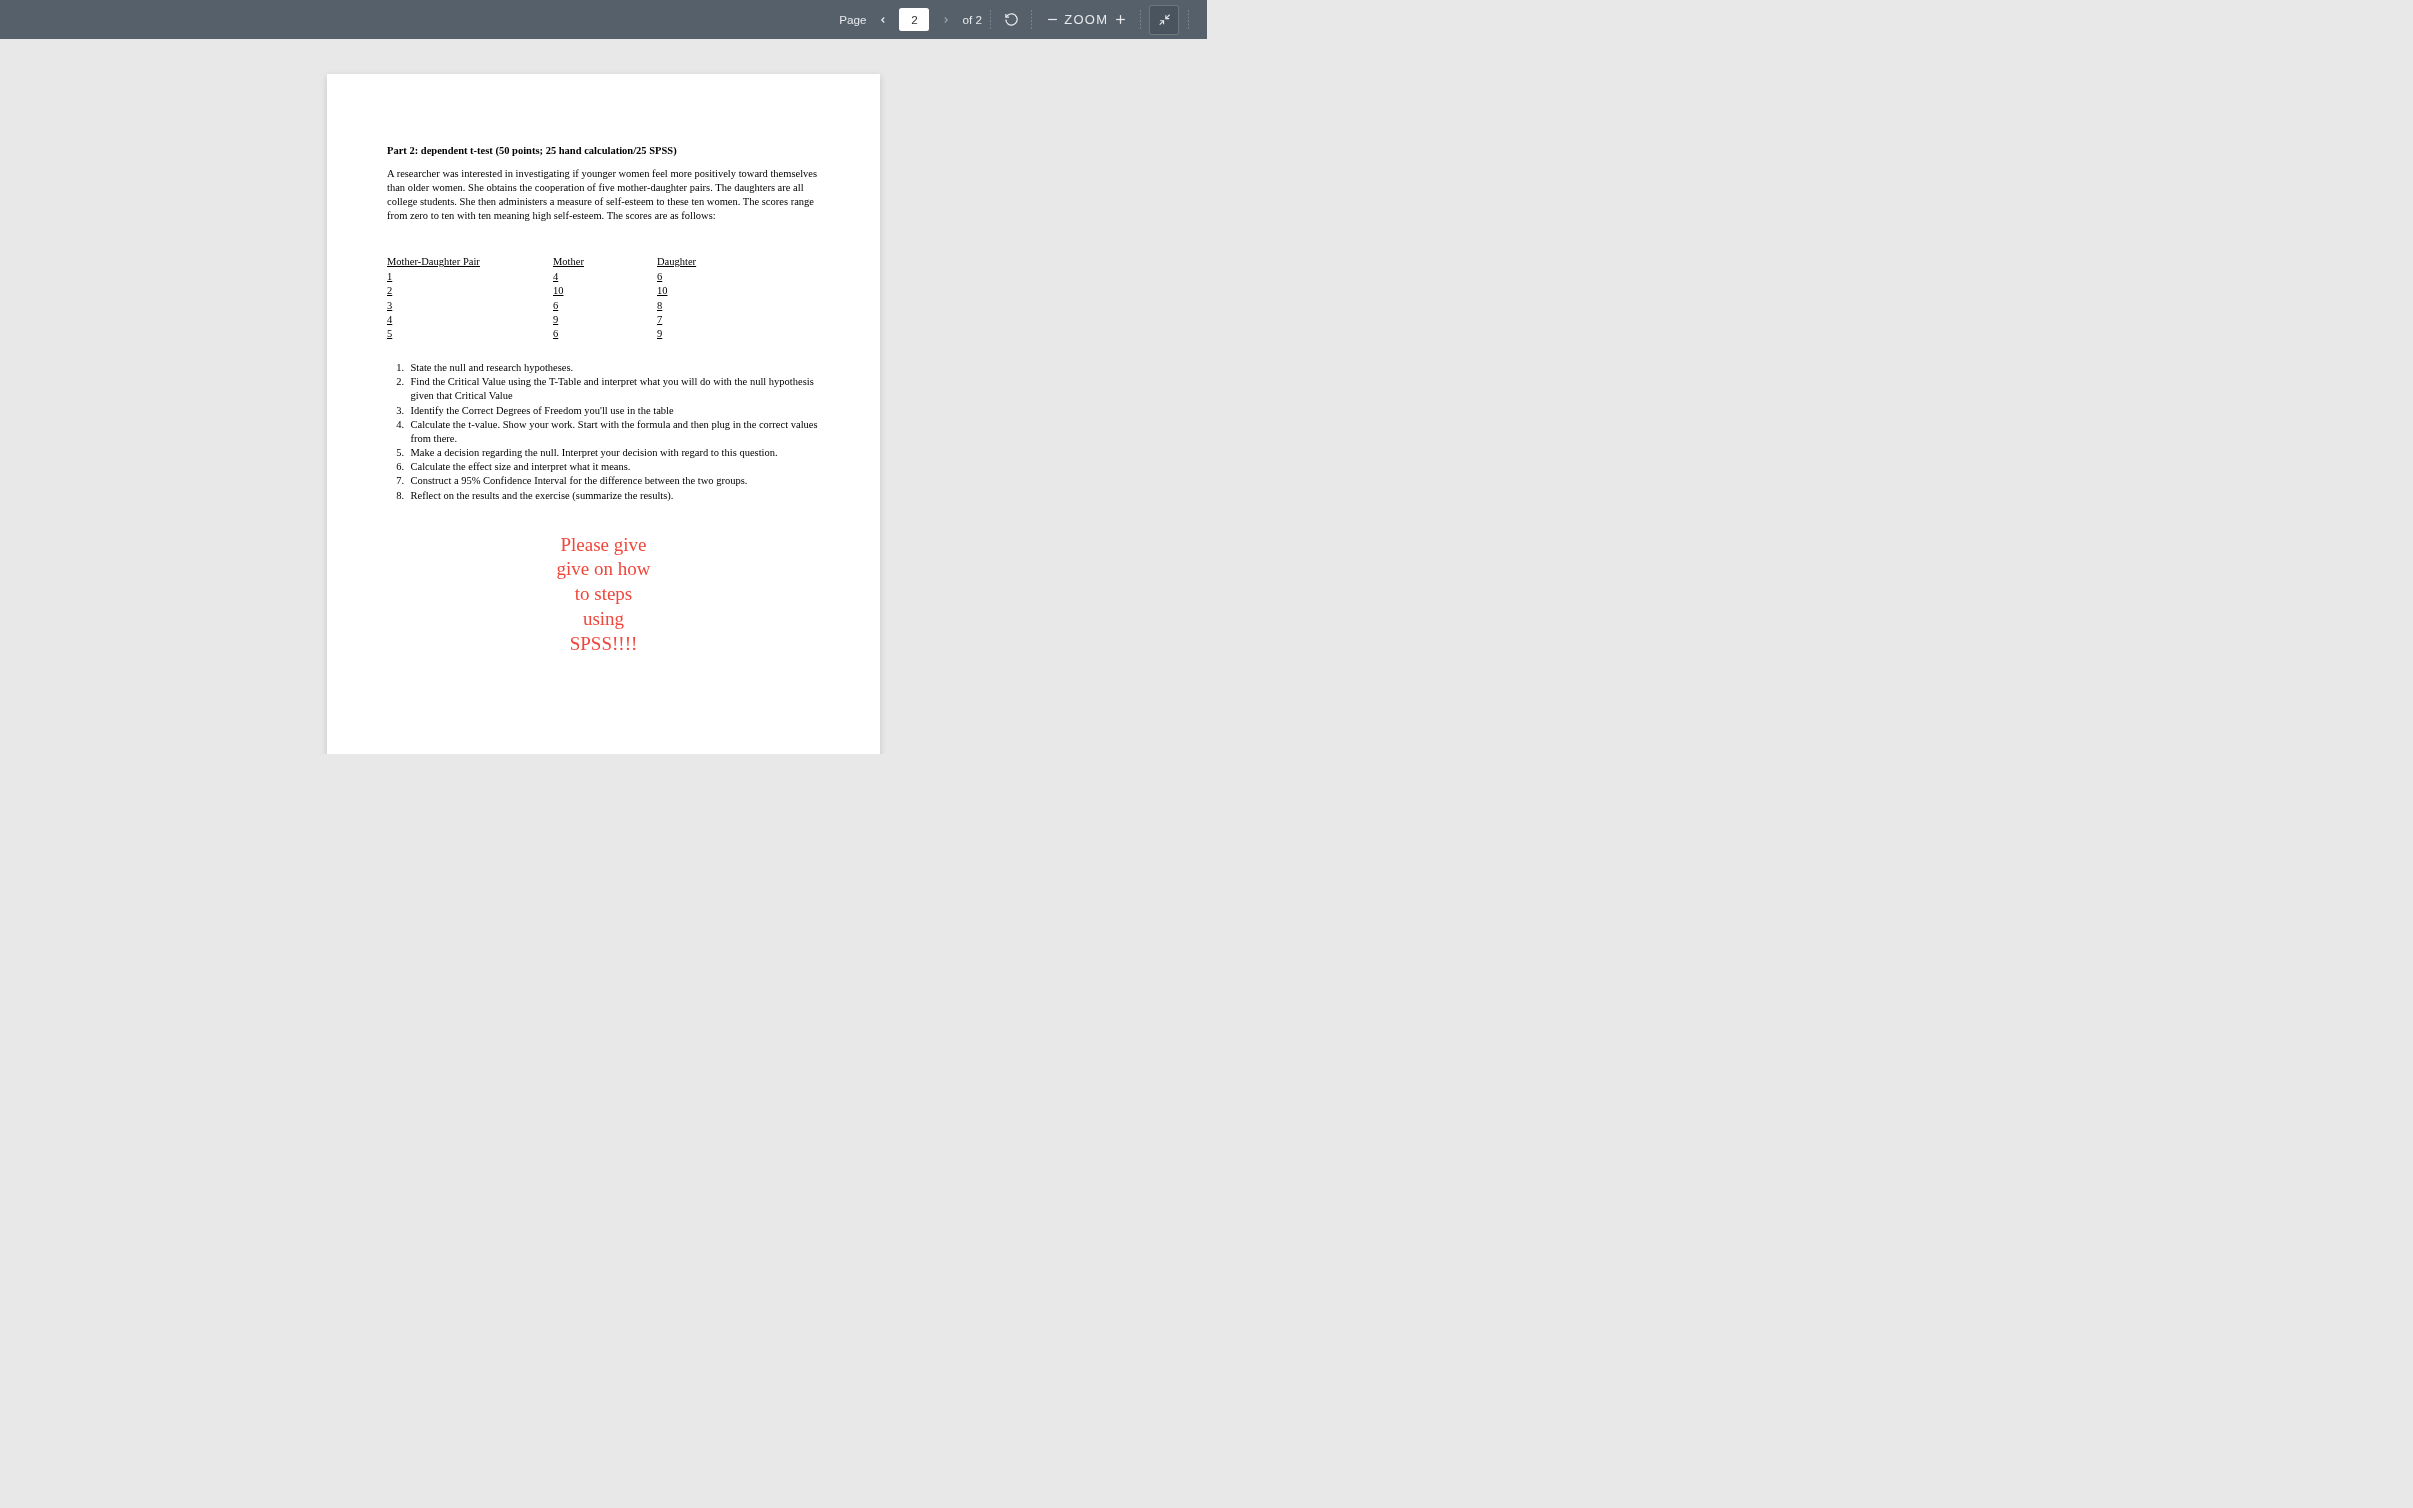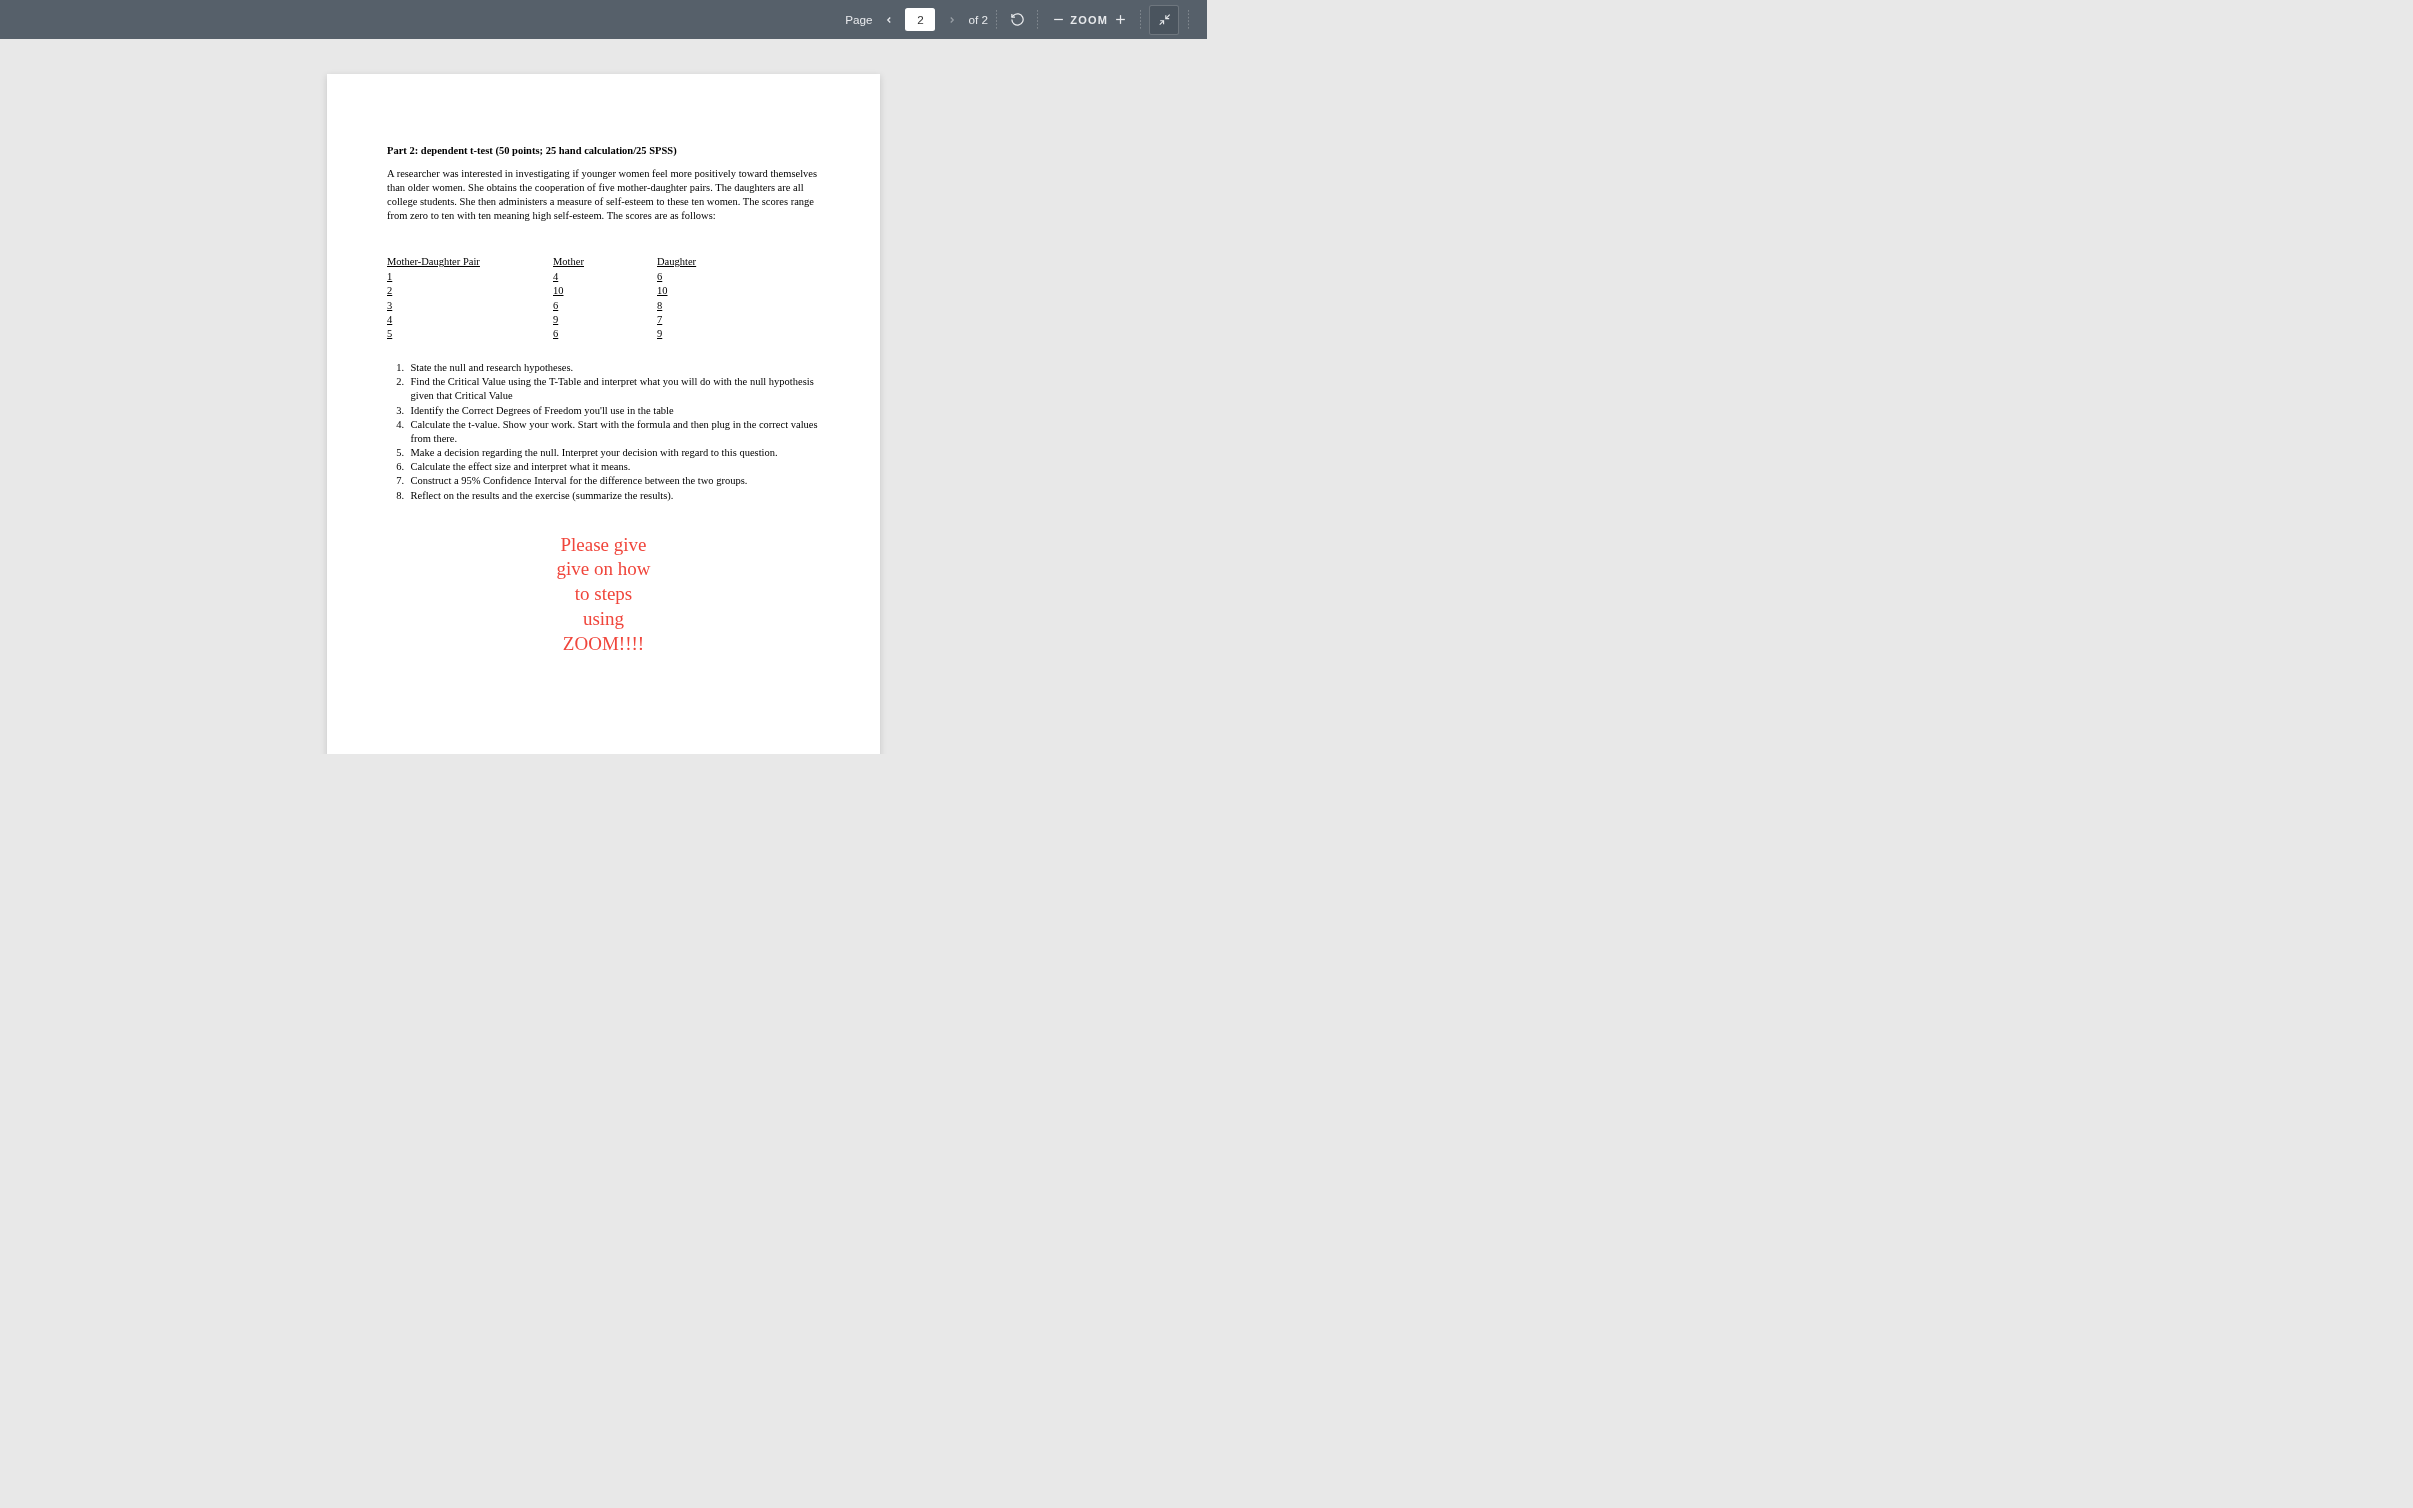--- a/index.html
+++ b/index.html
@@ -38,21 +38,21 @@
     background-image: linear-gradient(to bottom, rgba(255,255,255,0.25) 40%, rgba(255,255,255,0) 0%);
     background-size: 0.8px 3.4px; background-repeat: repeat-y;
     margin: 0 8.4px;
   }
   .icon-btn {
     width: 23.5px; height: 23.5px; display: flex; align-items: center; justify-content: center;
     cursor: pointer; color: #e8eaed; border-radius: 2.5px;
   }
   .icon-btn svg { width: 15px; height: 15px; }
   .zoom-label {
-    font-size: 11px; letter-spacing: 1.3px; color: #e8eaed; font-weight: bold;
+    font-size: 13px; letter-spacing: 1.3px; color: #e8eaed;
   }
   .collapse-btn {
     width: 30px; height: 30px; display: flex; align-items: center; justify-content: center;
     background: #4a545e; border: 0.8px solid rgba(255,255,255,0.2); border-radius: 2.5px;
     cursor: pointer; color: #e8eaed;
   }
   .collapse-btn svg { width: 13.4px; height: 13.4px; }
 
   .viewport {
     width: 100%; height: calc(100% - 39px); overflow: auto;
@@ -199,17 +199,17 @@
         <li><span class="num">6.</span>Calculate the effect size and interpret what it means.</li>
         <li><span class="num">7.</span>Construct a 95% Confidence Interval for the difference between the two groups.</li>
         <li><span class="num">8.</span>Reflect on the results and the exercise (summarize the results).</li>
       </ol>
 
     <div class="callout" id="callout">
         <div>Please give</div>
         <div>give on how</div>
         <div>to steps</div>
         <div>using</div>
-        <div>ZOOM!!!!</div>
+        <div>SPSS!!!!</div>
       </div>
   </div>
 </div>
 
 
 </body></html>

